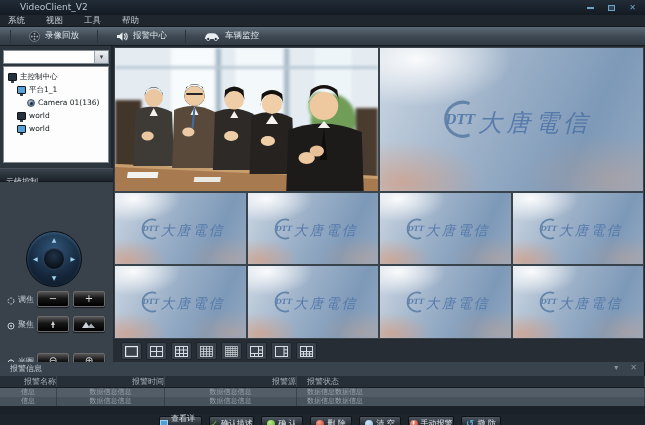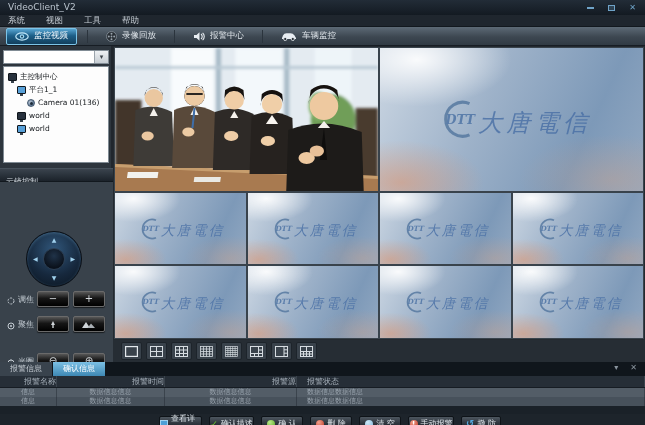--- a/index.html
+++ b/index.html
@@ -4,21 +4,21 @@
 <style>
   * { margin:0; padding:0; box-sizing:border-box; }
   html,body { background:#0b0f13; }
   body { font-family:"DejaVu Sans","Liberation Sans",sans-serif; }
   #app { position:relative; width:645px; height:425px; background:#2d353d; overflow:hidden;
          -webkit-user-select:none; user-select:none; }
 
   
   .titlebar { position:absolute; left:0; top:0; width:645px; height:15px;
               background:linear-gradient(#222c37,#131a22); color:#b9c3cd;
-              font-size:9px; line-height:15px; padding-left:8px; }
+              font-size:9px; line-height:15px; padding-left:20px; }
   .wincontrols { position:absolute; right:6px; top:2px; display:flex; gap:8px; }
   .winbtn { width:13px; height:11px; display:flex; align-items:center; justify-content:center;
             color:#6fa3c8; font-size:8px; cursor:default; }
   .winbtn .bar { width:7px; height:2px; background:#6fa3c8; }
   .winbtn .box { width:7px; height:6px; border:1px solid #6fa3c8; background:rgba(111,163,200,.25); }
 
   
   .menubar { position:absolute; left:0; top:15px; width:645px; height:12px;
              background:#1f262e; border-bottom:1px solid #12181e;
              display:flex; align-items:center; padding-left:8px; gap:21px; }
@@ -100,21 +100,21 @@
 
   
   .layoutbar { position:absolute; left:113px; top:340px; width:532px; height:22px;
                background:#262d34; display:flex; align-items:center; gap:4px; padding-left:8px; }
   .lbtn { width:21px; height:18px; background:#39424b; border:1px solid #1d242b; border-radius:2px;
           display:flex; align-items:center; justify-content:center; }
   .lbtn svg { display:block; }
 
   
   .alarm { position:absolute; left:0; top:362px; width:645px; height:63px; background:#1a2128; }
-  .atabs { position:absolute; left:0; top:0; width:645px; height:14px; background:#10161c; display:flex; }
+  .atabs { position:absolute; left:0; top:0; width:645px; height:14px; background:#10161c; display:flex;flex-direction:column; }
   .atab { height:14px; padding:0 10px; font-size:8px; line-height:14px; color:#c6cdd4;
           background:#39434d; border-right:1px solid #10161c; }
   .atab.hl { background:linear-gradient(#7cc0e4,#3e88b4); color:#fff; }
   .aicons { position:absolute; right:8px; top:1px; display:flex; gap:12px; color:#8a949e; font-size:8px; }
 
   .atable { position:absolute; left:0; top:14px; width:645px; }
   .ahead { display:flex; height:12px; background:#262e37; border-bottom:1px solid #161c23; }
   .ahead .hc { font-size:8px; color:#a7b1bb; line-height:12px; text-align:right;
                border-right:1px solid #3a434c; }
   .arow { display:flex; height:9px; }
@@ -162,28 +162,20 @@
   </div>
 
   <div class="menubar">
     <span>系统</span>
     <span>视图</span>
     <span>工具</span>
     <span>帮助</span>
   </div>
 
   <div class="toolbar">
-    <div class="navtab active">
-      <svg width="14" height="9" viewBox="0 0 14 9">
-        <ellipse cx="7" cy="4.5" rx="6.2" ry="3.6" fill="none" stroke="#bfe6f8" stroke-width="1.2"></ellipse>
-        <circle cx="7" cy="4.5" r="2.2" fill="#9fd8f2"></circle>
-          <circle cx="7" cy="4.5" r="1" fill="#123a52"></circle>
-      </svg>
-      <span>监控视频</span>
-    </div>
     <div class="tsep"></div>
     <div class="navtab">
       <svg width="11" height="11" viewBox="0 0 11 11">
         <circle cx="5.5" cy="5.5" r="5" fill="#272d33" stroke="#79838d" stroke-width="1"></circle>
         <circle cx="5.5" cy="2.8" r="1" fill="#9aa4ae"></circle>
           <circle cx="5.5" cy="8.2" r="1" fill="#9aa4ae"></circle>
         <circle cx="2.8" cy="5.5" r="1" fill="#9aa4ae"></circle>
           <circle cx="8.2" cy="5.5" r="1" fill="#9aa4ae"></circle>
         <circle cx="5.5" cy="5.5" r="0.9" fill="#9aa4ae"></circle>
       </svg>

